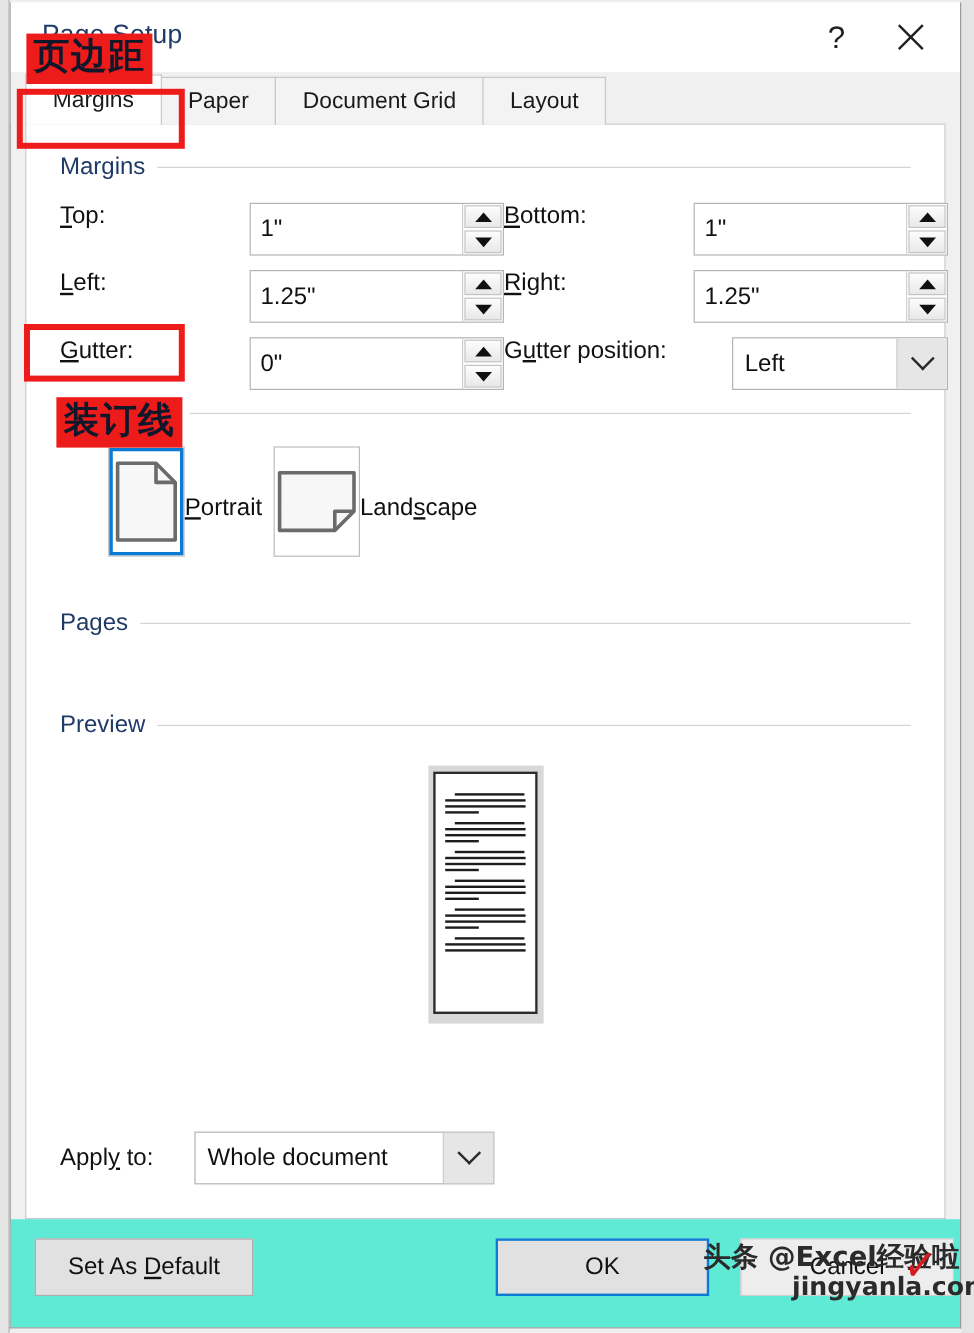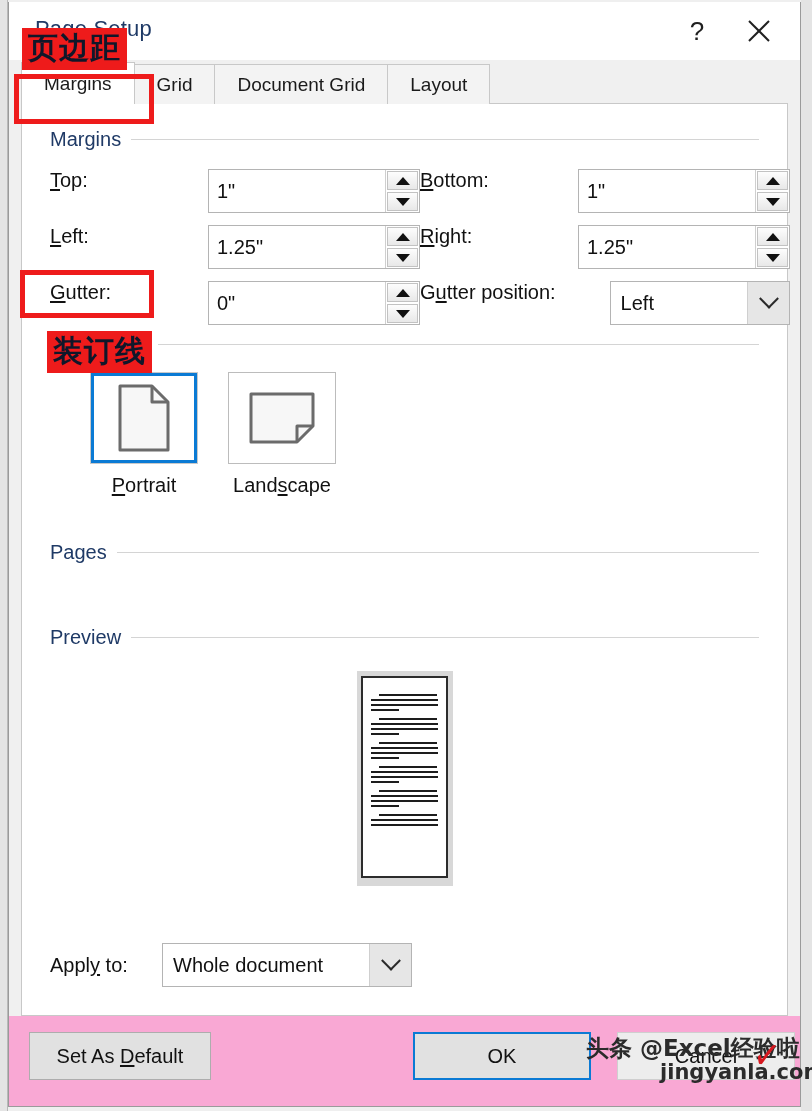--- a/index.html
+++ b/index.html
@@ -238,21 +238,20 @@
   
   .orient-row {
     display: flex;
     gap: 30px;
     margin-top: 16px;
     padding-left: 40px;
   }
   .orient-opt {
     width: 108px;
     display: flex;
-    flex-direction: column;
     align-items: center;
   }
   .orient-box {
     width: 108px; height: 92px;
     border: 1px solid #bcbcbc;
     background: #ffffff;
     display: flex;
     align-items: center;
     justify-content: center;
   }
@@ -315,21 +314,21 @@
     position: absolute;
     left: 28px;
     bottom: 28px;
   }
   .apply-row .flabel { width: 112px; }
 
   
   .footer {
     height: 90px;
     flex: none;
-    background: #f9a8d4;
+    background: #5eead4;
     position: relative;
   }
   .btn {
     position: absolute;
     top: 16px;
     height: 48px;
     background: #e1e1e1;
     border: 1px solid #adadad;
     display: flex;
     align-items: center;
@@ -429,21 +428,21 @@
           </svg>
         </div>
       </div>
     </div>
 
     <div class="tabstrip">
       <div class="tab active">
           <span>Margins</span>
         </div>
       <div class="tab">
-          <span>Grid</span>
+          <span>Paper</span>
         </div>
       <div class="tab">
           <span>Document Grid</span>
         </div>
       <div class="tab">
           <span>Layout</span>
         </div>
     </div>
 
     <div class="panel">

